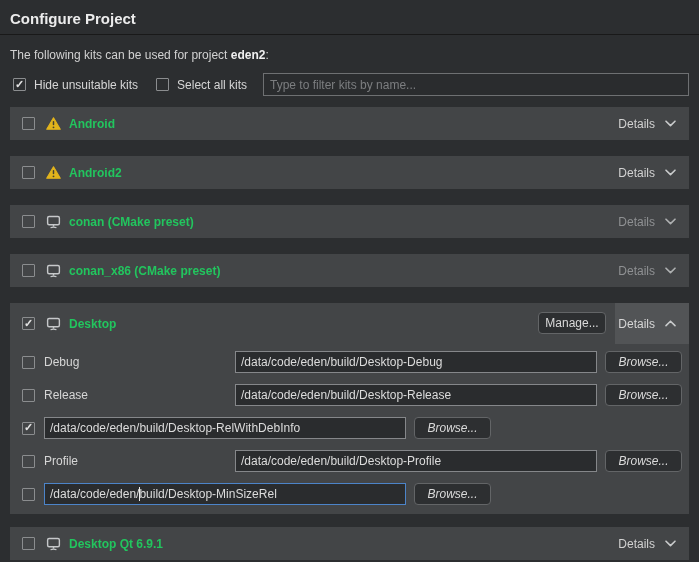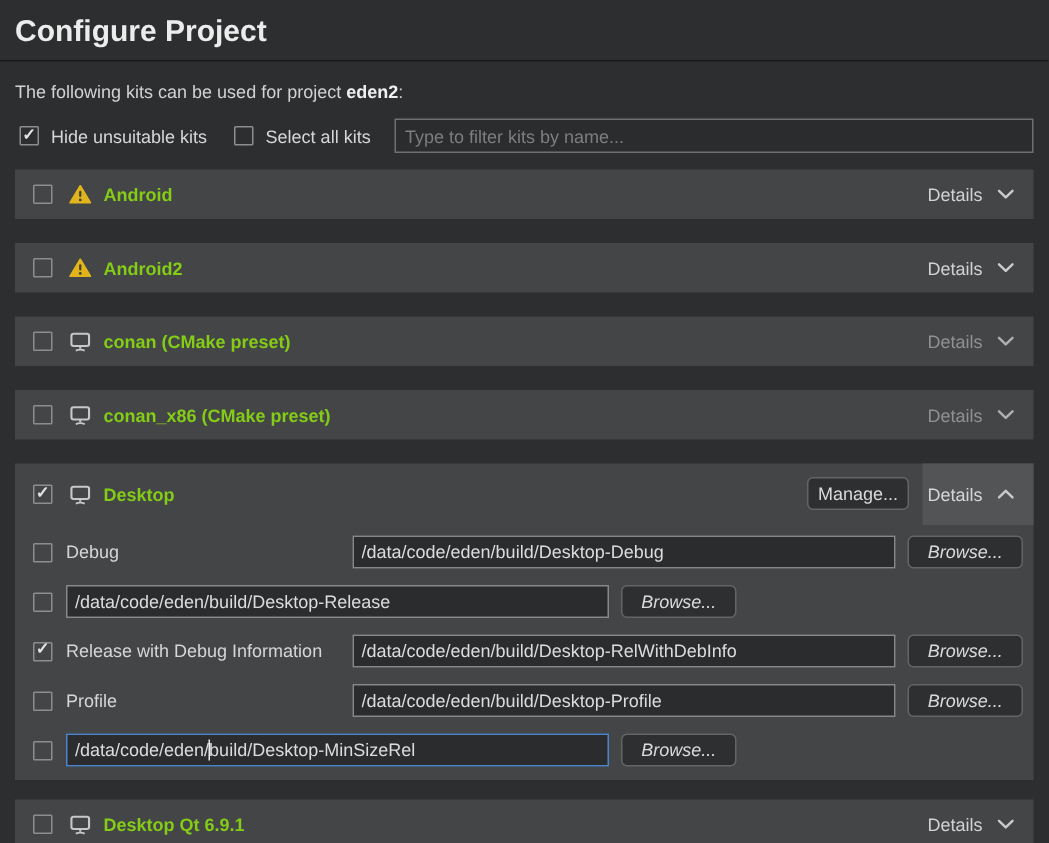--- a/index.html
+++ b/index.html
@@ -3,21 +3,21 @@
 <meta charset="utf-8">
 <style>
   * { box-sizing: border-box; }
   html,body { margin:0; padding:0; }
   body {
     width:699px; height:562px; overflow:hidden; position:relative;
     background:#2c2e30; color:#d6d6d6;
     font-family:"Liberation Sans", sans-serif; font-size:12px;
   }
   .app-title {
-    font-size:20px; font-weight:bold; color:#ececec;
+    font-size:15px; font-weight:bold; color:#ececec;
     padding:10px 10px 7px 10px; border-bottom:1px solid #191919;
   }
   .subtitle { margin:13px 10px 0 10px; color:#d2d2d2; }
   .subtitle b { color:#efefef;margin-top:12px; }
   .filter-row { display:flex; align-items:center; margin:11px 10px 0 10px; }
   .cb-group { display:flex; align-items:center; gap:8px; margin-left:3px; }
   .cb-group + .cb-group { margin-left:18px; }
   .checkbox {
     width:13px; height:13px; border:1px solid #8b8d8f; border-radius:1px;
     display:inline-flex; align-items:center; justify-content:center;
@@ -32,21 +32,21 @@
   }
   .filter-input::placeholder { color:#7c7e80; }
   .kit-list { margin:11px 10px 0 10px; }
   .kit-row {
     height:33px; background:#434547; display:flex; align-items:center;
     padding:0 12px; margin-bottom:16px;
   }
   .kit-row.qt-row { margin-bottom:4px; }
   .kit-row .checkbox { margin-right:10px; }
   .kit-icon { margin-right:8px; display:inline-flex; width:16px; justify-content:center; align-items:center; }
-  .kit-name { font-weight:bold; color:#84cc16; }
+  .kit-name { font-weight:bold; color:#22c55e; }
   .details-btn { margin-left:auto; display:flex; align-items:center; gap:9px; cursor:default; }
   .details-btn .details-label { color:#d2d2d2; }
   .details-btn[data-state="dimmed"] .details-label { color:#8f9193; }
   .details-btn[data-state="dimmed"] .chev { opacity:0.8; }
   .chev { display:inline-flex; align-items:center; }
   .kit-section { position:relative; background:#434547; margin-bottom:13px; padding-bottom:8px; }
   .section-header { height:41px; display:flex; align-items:center; padding:0 12px; }
   .section-header .checkbox { margin-right:10px; }
   .btn {
     background:#2d2f31; border:1px solid #636567; border-radius:4px;
@@ -203,31 +203,31 @@
       <span class="checkbox" data-checked="false"></span>
       <span class="config-label">Debug</span>
       <span class="path-wrap" data-focused="false">
         <input class="path-input" type="text" value="/data/code/eden/build/Desktop-Debug" style="">
       </span>
       <button class="btn browse-btn">Browse...</button>
     </div>
 
     <div class="config-row">
       <span class="checkbox" data-checked="false"></span>
+      <span class="config-label">Release</span>
       <span class="path-wrap" data-focused="false">
         <input class="path-input" type="text" value="/data/code/eden/build/Desktop-Release" style="">
       </span>
       <button class="btn browse-btn">Browse...</button>
     </div>
 
     <div class="config-row">
       <span class="checkbox" data-checked="true">
           <span class="tick">✓</span>
         </span>
-      <span class="config-label">Release with Debug Information</span>
       <span class="path-wrap" data-focused="false">
         <input class="path-input" type="text" value="/data/code/eden/build/Desktop-RelWithDebInfo" style="">
       </span>
       <button class="btn browse-btn">Browse...</button>
     </div>
 
     <div class="config-row">
       <span class="checkbox" data-checked="false"></span>
       <span class="config-label">Profile</span>
       <span class="path-wrap" data-focused="false">

